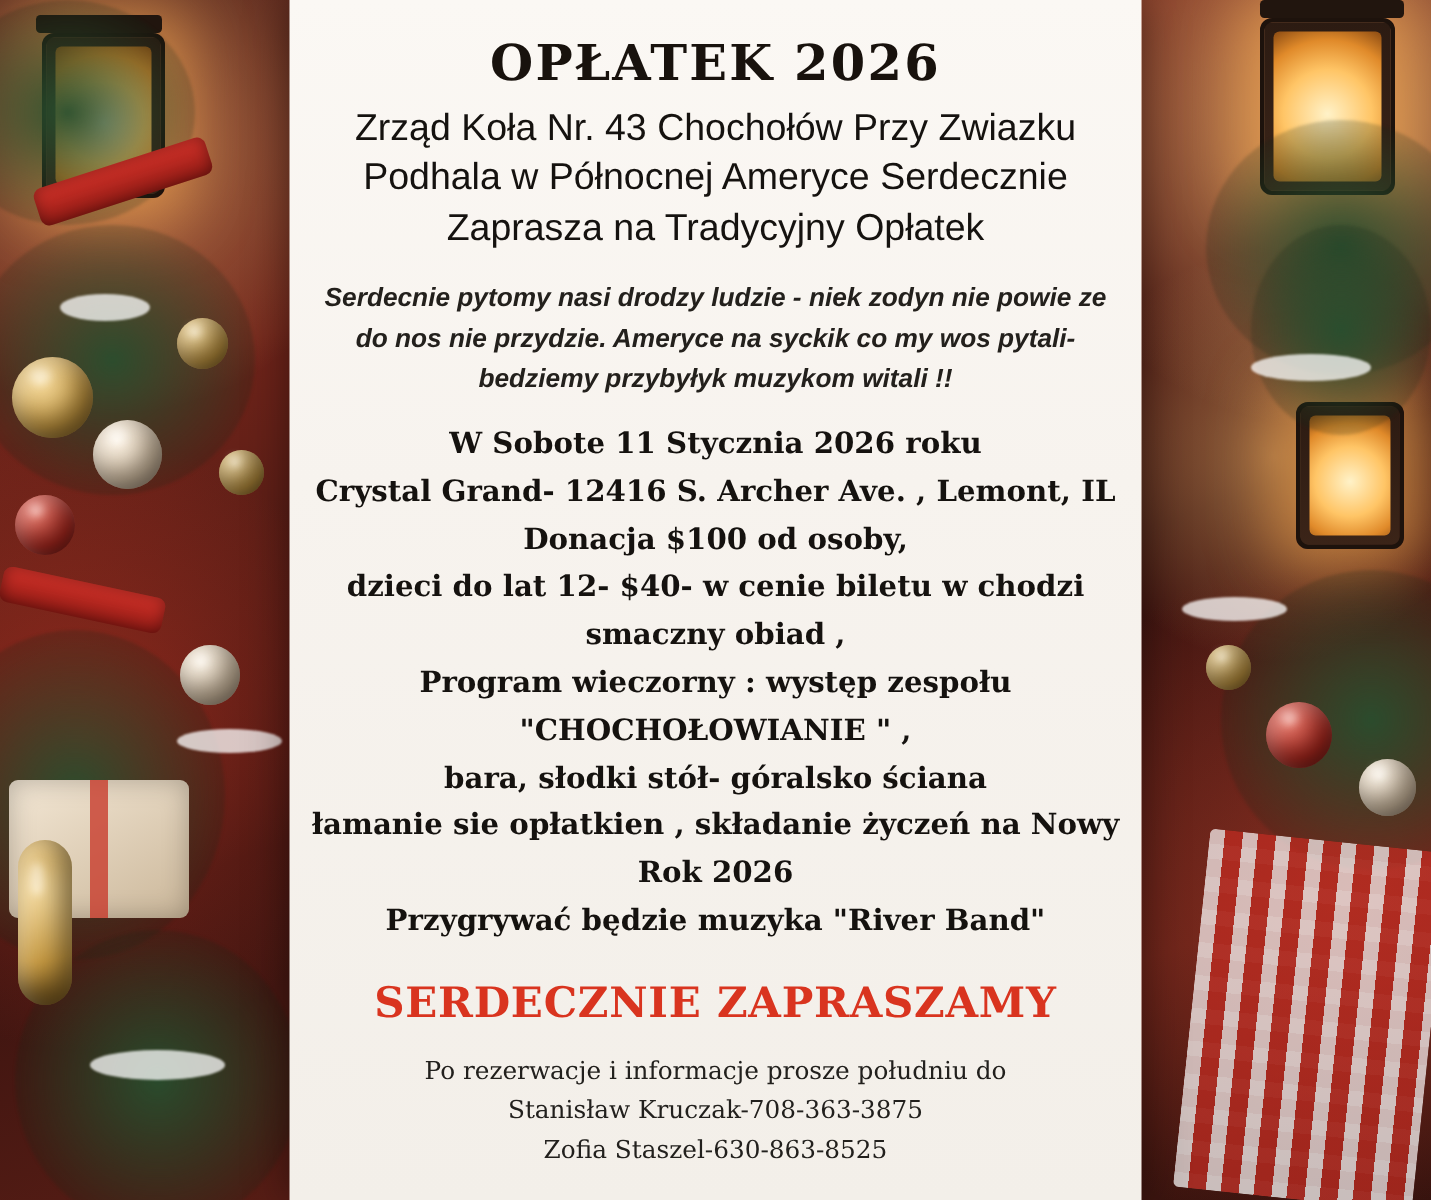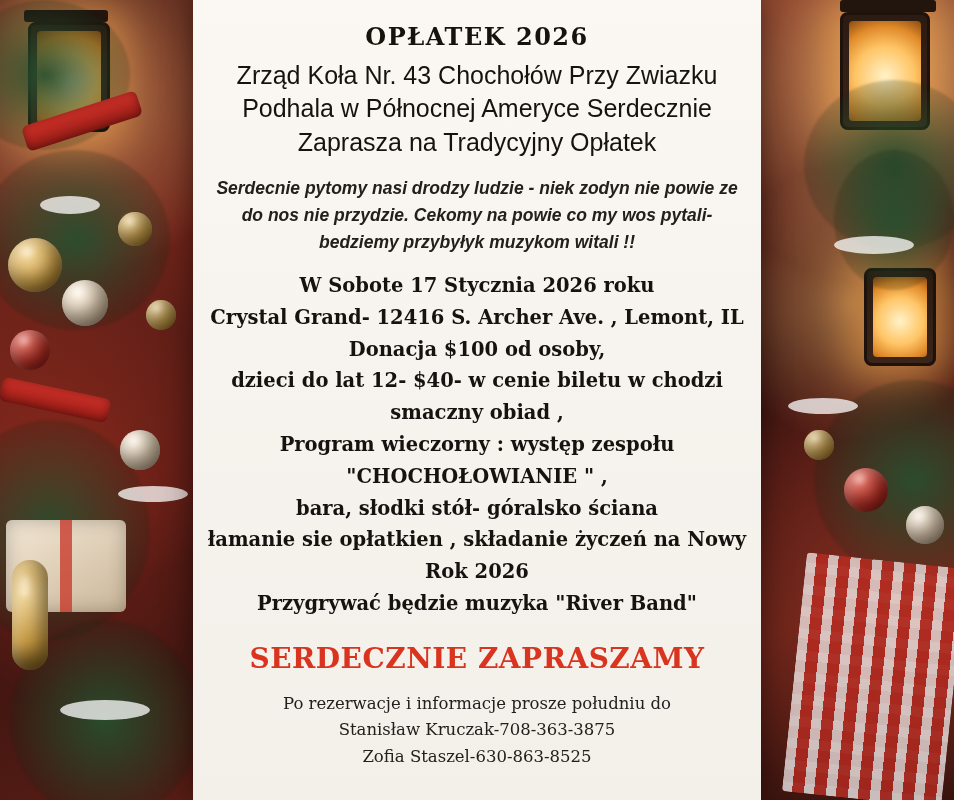--- a/index.html
+++ b/index.html
@@ -140,21 +140,21 @@
     box-shadow: 0 0 28px rgba(0,0,0,0.45);
     padding: 0 14px;
     box-sizing: border-box;
     text-align: center;
     color: #14110e;
   }
 
   .title {
     font-family: "DejaVu Serif", serif;
     font-weight: bold;
-    font-size: 24px;
+    font-size: 33px;
     letter-spacing: 1.5px;
     margin: 22px 0 8px;
     color: #18120d;
   }
 
   .sub-head {
     font-family: "Liberation Sans", sans-serif;
     font-weight: normal;
     font-size: 25px;
     line-height: 1.33;
@@ -249,26 +249,26 @@
 
     <div class="sub-head">
       <span class="line">Zrząd Koła Nr. 43 Chochołów</span>
       <span class="line">Przy Zwiazku Podhala w Północnej Ameryce</span>
       <span class="line">Serdecznie Zaprasza na Tradycyjny Opłatek</span>
     </div>
 
     <div class="verse">
       <span class="line">Serdecnie pytomy nasi drodzy ludzie -</span>
       <span class="line">niek zodyn nie powie ze do nos nie przydzie.</span>
-      <span class="line">Cekomy na powie co my wos pytali-</span>
+      <span class="line">Ameryce na syckik co my wos pytali-</span>
       <span class="line">bedziemy przybyłyk muzykom witali !!</span>
     </div>
 
     <div class="details">
-      <span class="line">W Sobote 17 Stycznia 2026 roku</span>
+      <span class="line">W Sobote 11 Stycznia 2026 roku</span>
       <span class="line">Crystal Grand- 12416 S. Archer Ave. , Lemont, IL</span>
       <span class="line">Donacja $100 od osoby,</span>
       <span class="line">dzieci do lat 12- $40- w cenie biletu w chodzi smaczny obiad ,</span>
       <span class="line">Program wieczorny : występ zespołu "CHOCHOŁOWIANIE " ,</span>
       <span class="line">bara, słodki stół- góralsko ściana</span>
       <span class="line">łamanie sie opłatkien , składanie życzeń na Nowy Rok 2026</span>
       <span class="line">Przygrywać będzie muzyka "River Band"</span>
     </div>
 
     <div class="invite">SERDECZNIE ZAPRASZAMY</div>

